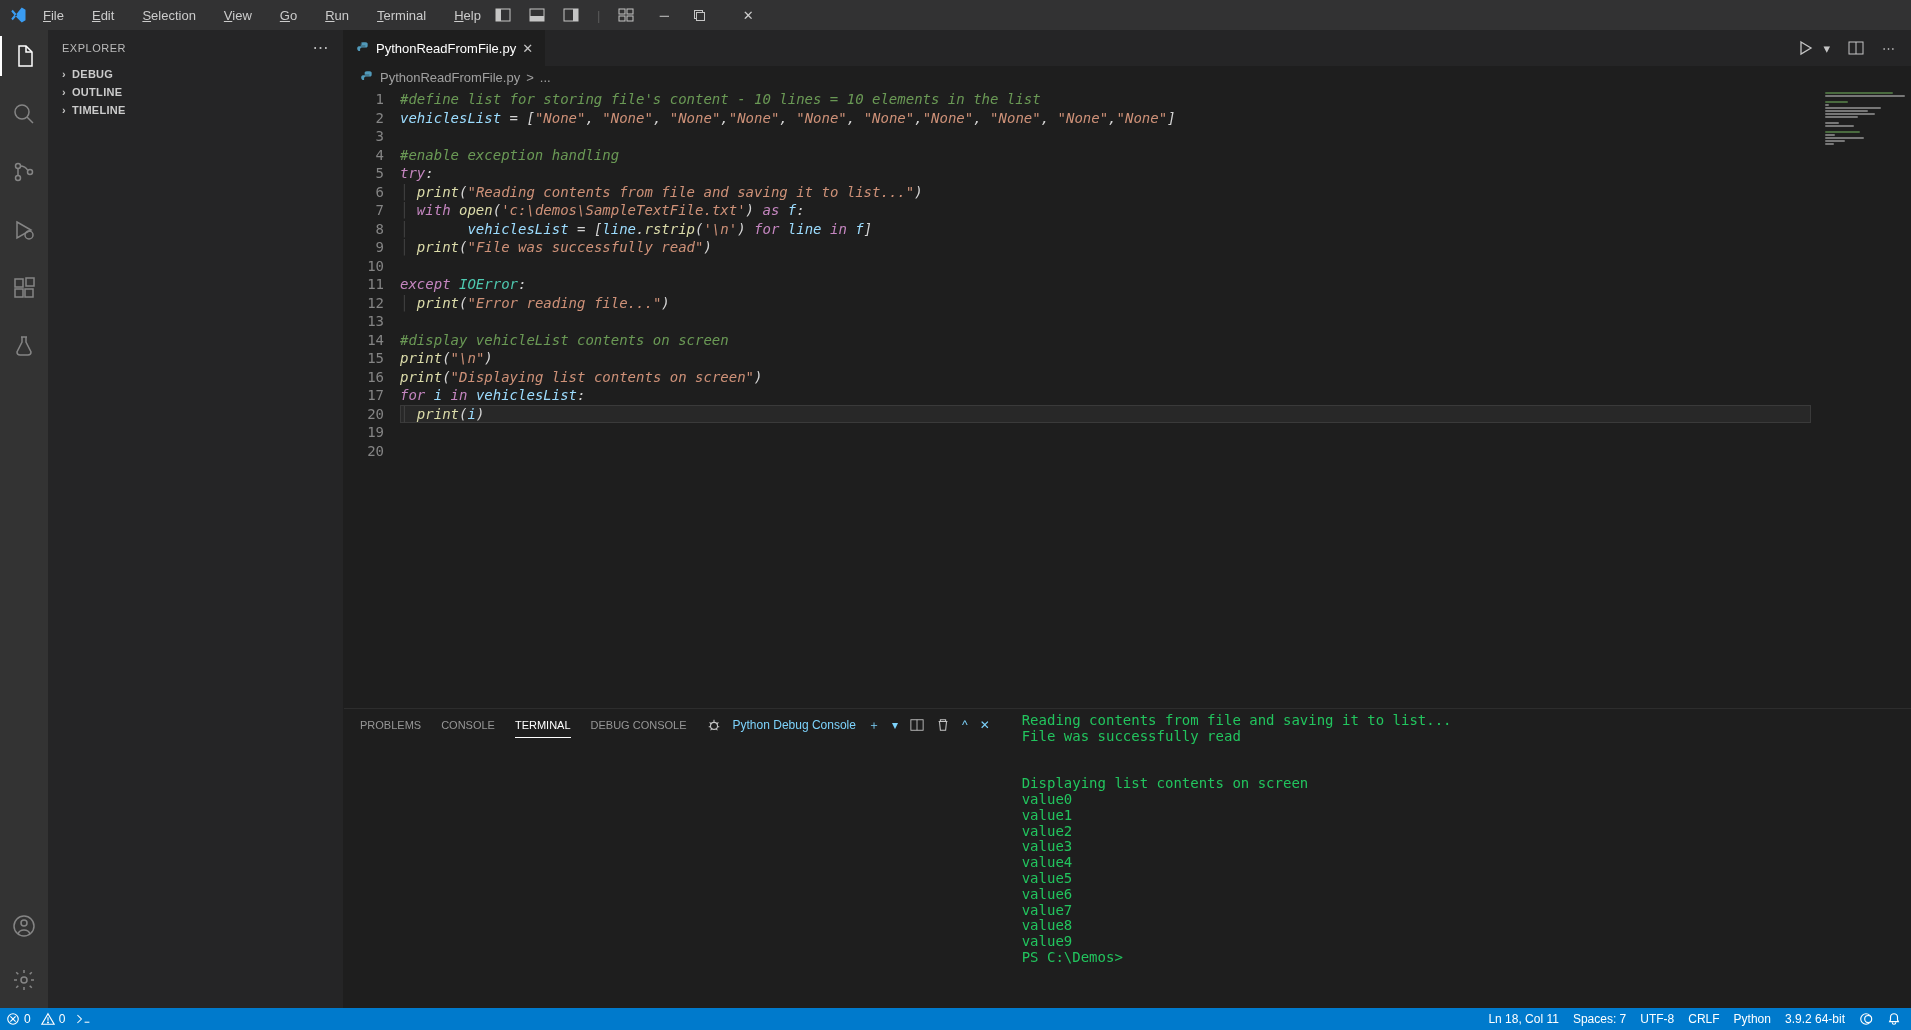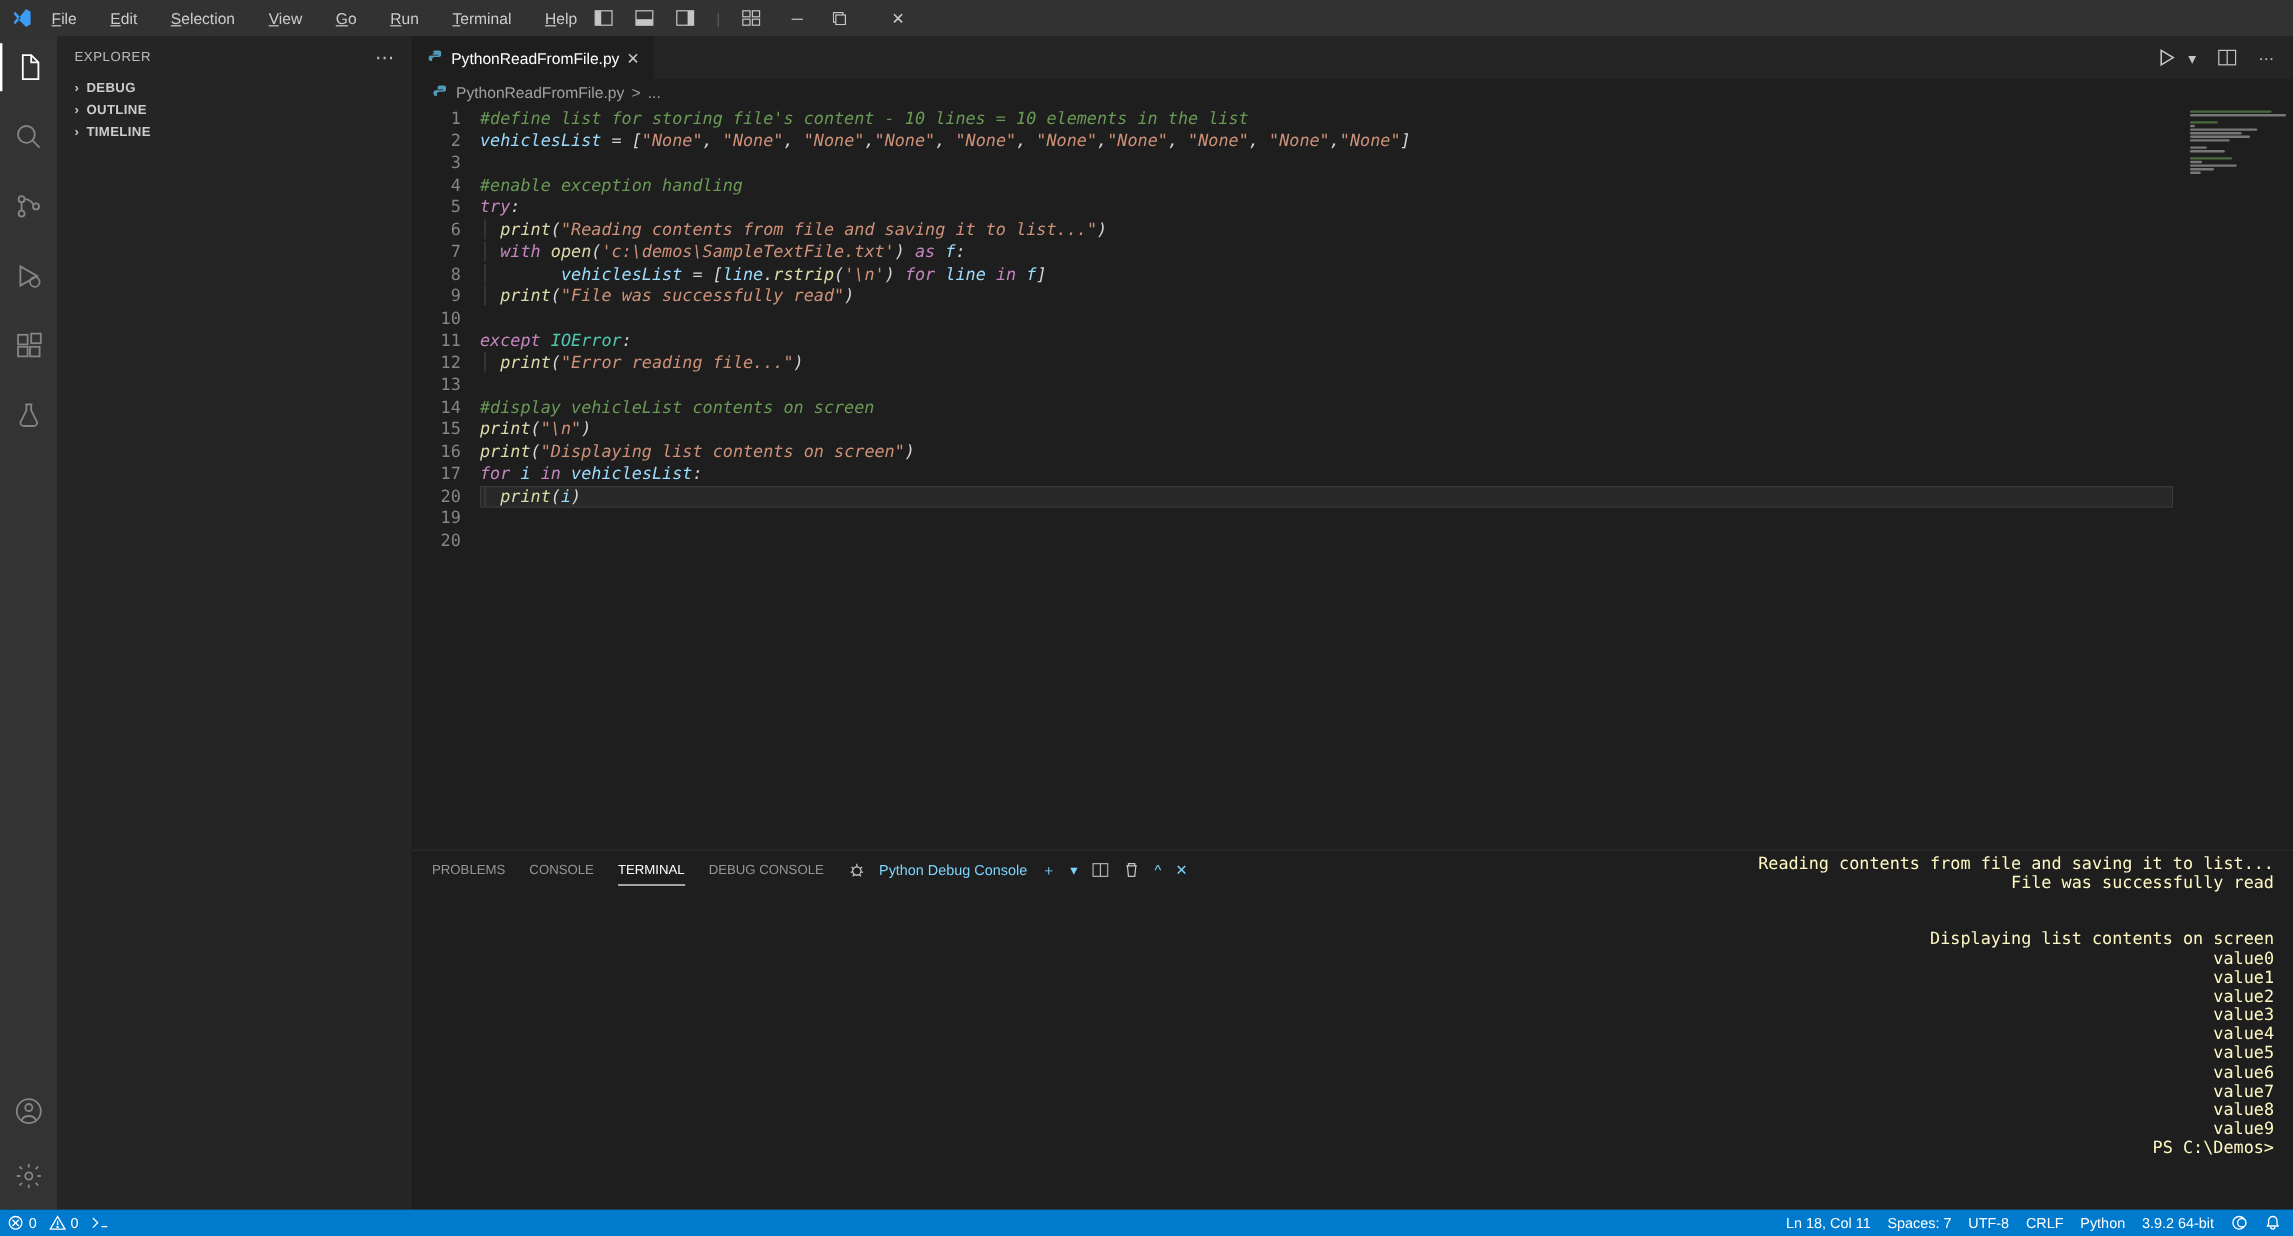--- a/index.html
+++ b/index.html
@@ -76,21 +76,21 @@
 .minimap { width:100px; background:#1e1e1e; position:relative; }
 .minimap-content { position:absolute; top:4px; right:6px; width:80px; }
 .mm-line { height:2px; margin-bottom:1px; border-radius:1px; }
 
 .panel { height: 300px; background:#1e1e1e; border-top:1px solid #2d2d2d; display:flex; flex-direction:row; }
 .panel-tabs { height:32px; display:flex; align-items:center; gap:20px; padding:0 16px; color:#969696; font-size:11px; }
 .panel-tabs .ptab { cursor:pointer; padding:6px 0; }
 .panel-tabs .ptab.active { color:#ffffff; border-bottom:1px solid #ffffff; }
 .panel-tabs .right { margin-left:auto; display:flex; align-items:center; gap:12px; color:#7dd3fc; font-size:12px; }
 .panel-tabs .right .icon { cursor:pointer; }
-.terminal-body { flex:1; overflow:auto; padding:4px 16px; font-family:Consolas,monospace; font-size:14px; line-height:15.8px; color:#fef9c3; white-space:pre;text-align:right; }
+.terminal-body { flex:1; overflow:auto; padding:4px 16px; font-family:Consolas,monospace; font-size:14px; line-height:15.8px; color:#22c55e; white-space:pre; }
 
 .statusbar { height:22px; background:#007acc; color:#ffffff; display:flex; align-items:center; font-size:12px; }
 .statusbar .left { display:flex; align-items:center; gap:10px; padding-left:6px; }
 .statusbar .right { margin-left:auto; display:flex; align-items:center; gap:14px; padding-right:10px; }
 .statusbar .sitem { cursor:pointer; display:flex; align-items:center; gap:4px; }
 
 svg { display:block; }
 </style>
 </head>
 <body>

